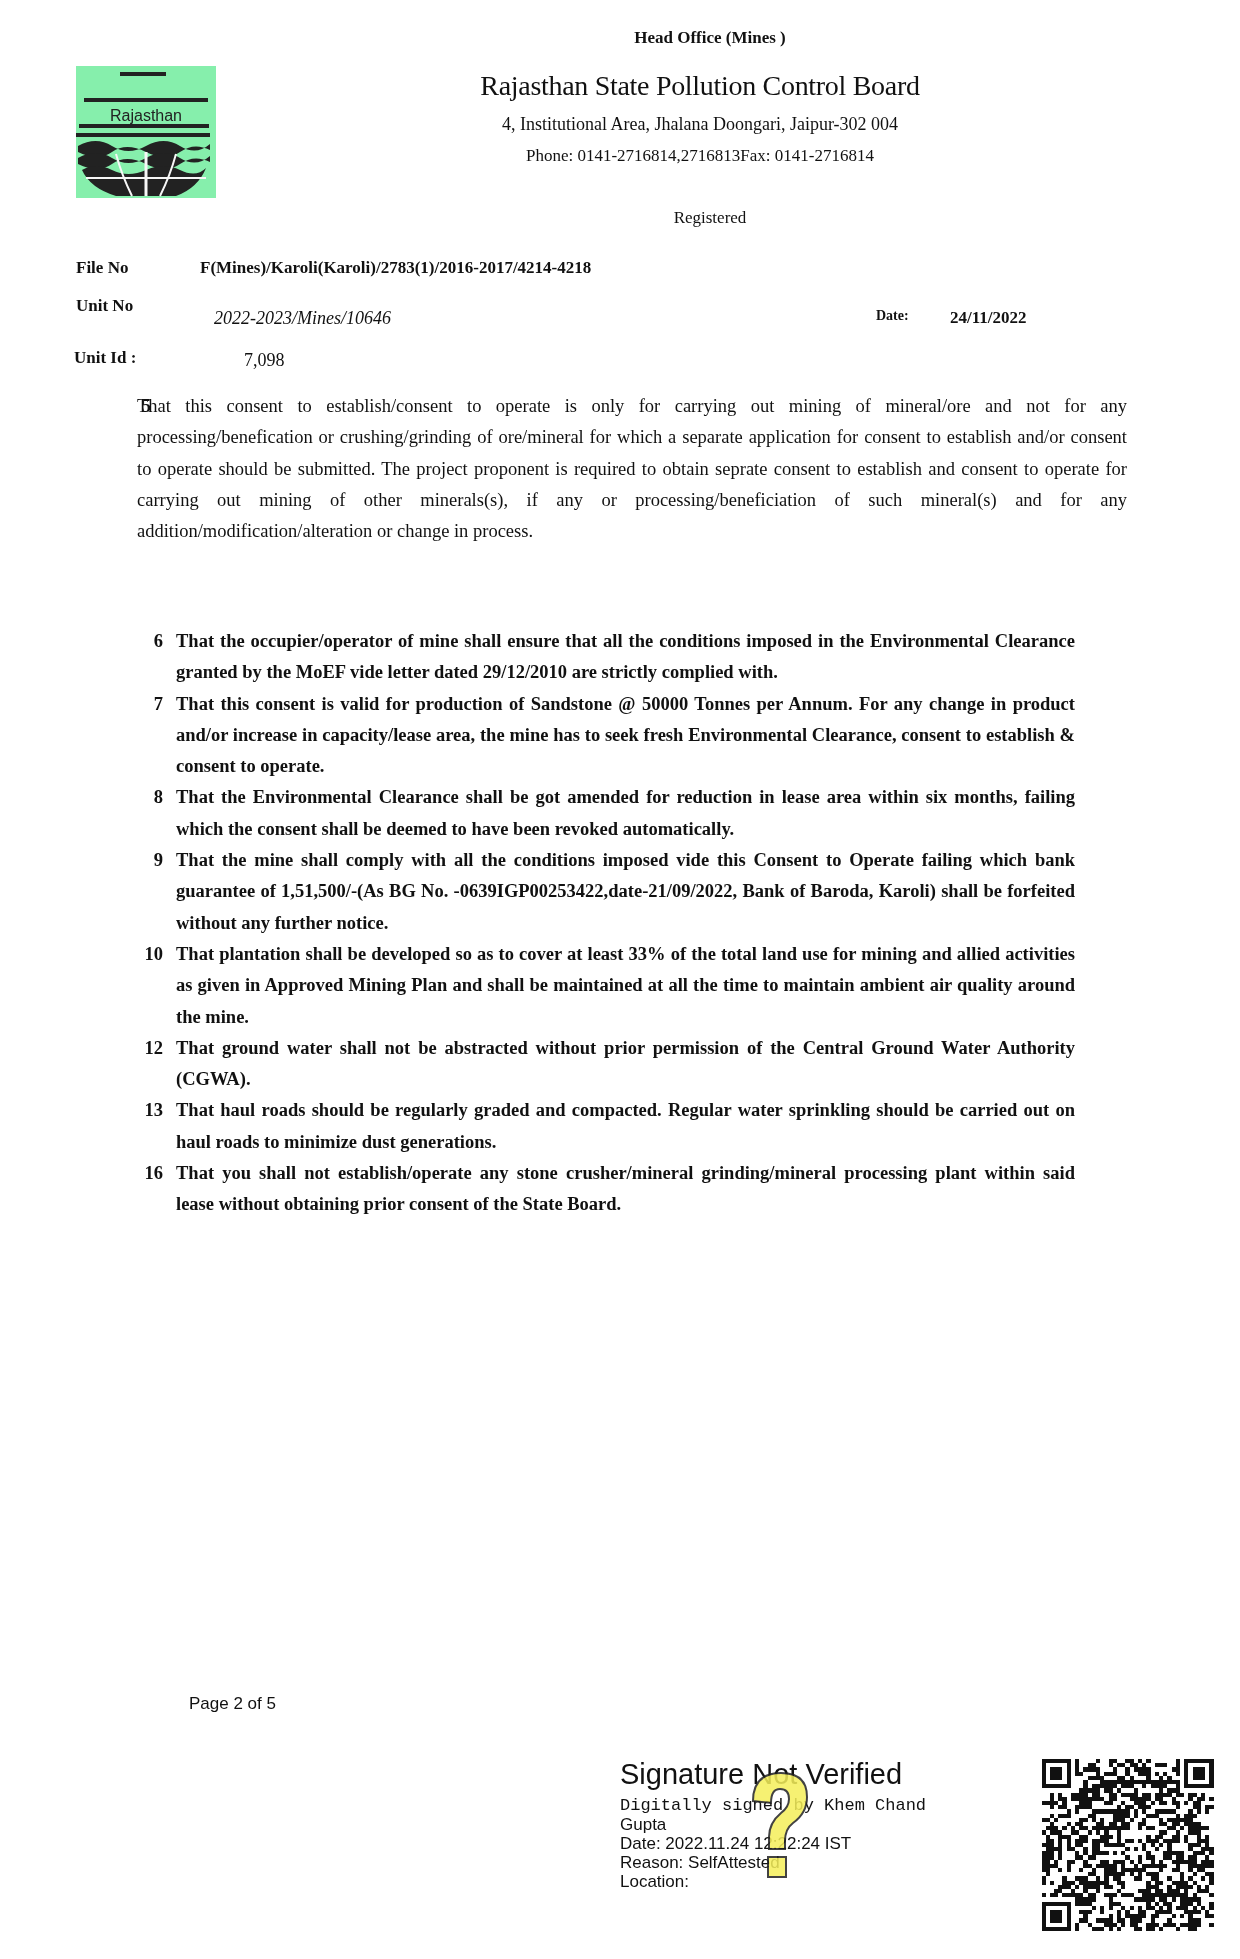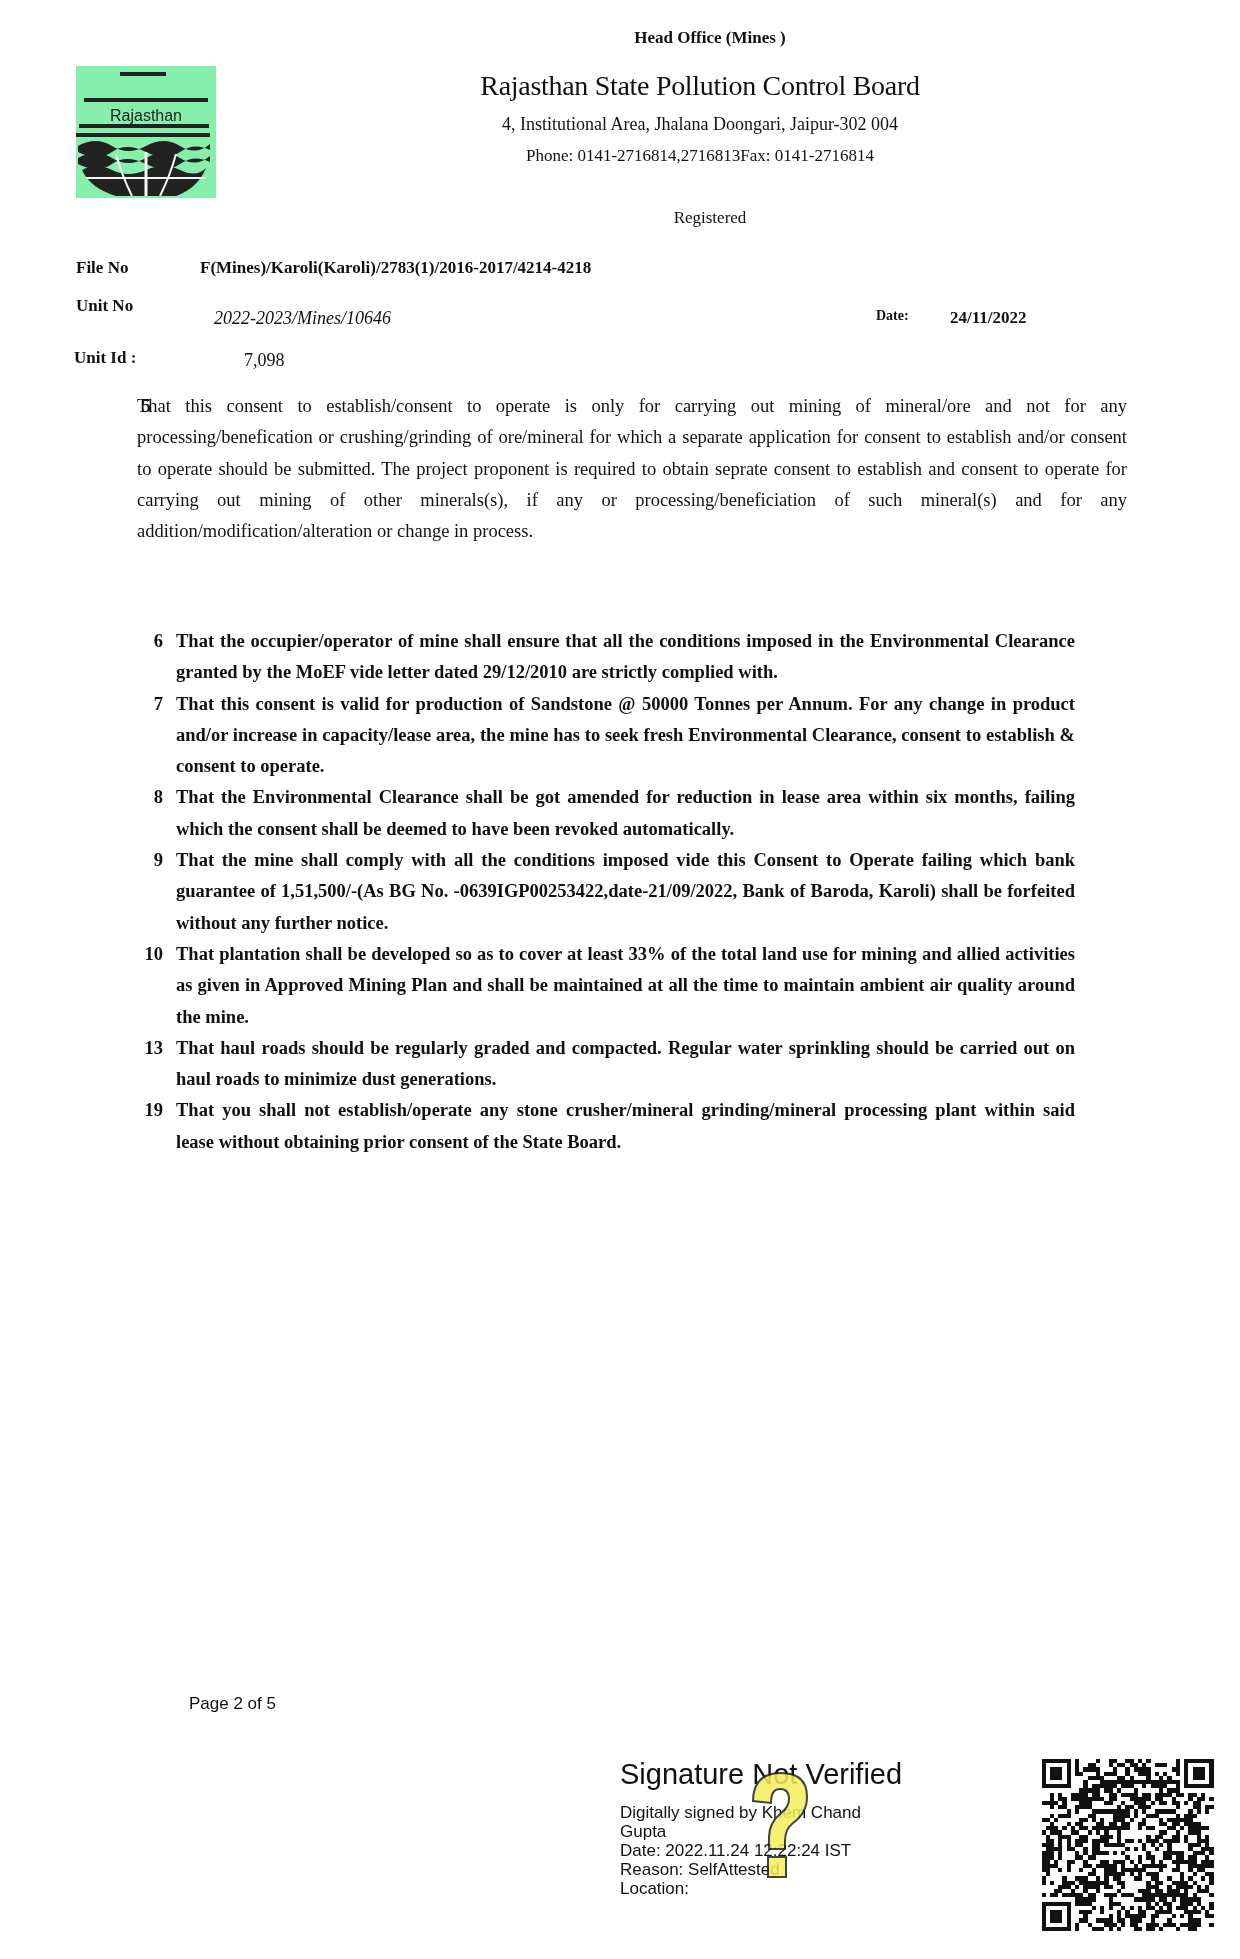--- a/index.html
+++ b/index.html
@@ -116,34 +116,38 @@
   </div>
   <div class="item" style="position:relative;">
     <span class="num">9</span>
     <div class="txt">That the mine shall comply with all the conditions imposed vide this Consent to  Operate failing which bank guarantee of 1,51,500/-(As BG No. -0639IGP00253422,date-21/09/2022, Bank of Baroda, Karoli) shall be forfeited without any further notice.</div>
   </div>
   <div class="item" style="position:relative;">
     <span class="num">10</span>
     <div class="txt">That plantation shall be developed so as to cover at least 33% of the total land use for mining and allied activities as given in Approved Mining Plan and shall be maintained at all the time to maintain ambient air quality around the mine.</div>
   </div>
   <div class="item" style="position:relative;">
+    <span class="num">12</span>
+    <div class="txt">That ground water shall not be abstracted without prior permission of the Central Ground Water Authority (CGWA).</div>
+  </div>
+  <div class="item" style="position:relative;">
     <span class="num">13</span>
     <div class="txt">That haul roads should be regularly graded and compacted. Regular water sprinkling should be carried out on haul roads to minimize dust generations.</div>
   </div>
   <div class="item" style="position:relative;">
-    <span class="num">19</span>
+    <span class="num">16</span>
     <div class="txt">That you shall not establish/operate any stone crusher/mineral grinding/mineral processing plant within said lease without obtaining prior consent of the State Board.</div>
   </div>
 </div>
 
 <div id="page-number" class="abs sans">Page 2 of 5</div>
 
 <div id="sig-block" class="abs sans">
   <div id="sig-title">Signature Not Verified</div>
-  <div class="sig-line" style="margin-top:12px;">Digitally signed by Khem Chand</div>
+  <div class="sig-line" style="margin-top:5px;font-family:Liberation Mono, monospace;">Digitally signed by Khem Chand</div>
   <div class="sig-line">Gupta</div>
   <div class="sig-line">Date: 2022.11.24 12:22:24 IST</div>
   <div class="sig-line">Reason: SelfAttested</div>
   <div class="sig-line">Location:</div>
   <svg id="sig-question" viewBox="0 0 70 120">
     <path d="M10 34 Q10 6 38 6 Q64 6 64 30 Q64 46 50 56 Q42 62 42 74 L42 82 L26 82 L26 70 Q26 56 38 46 Q46 40 46 32 Q46 22 37 22 Q28 22 28 36 Z" fill="#f5ef5a" stroke="#222" stroke-width="2"></path>
     <rect x="25" y="90" width="18" height="20" fill="#f5ef5a" stroke="#222" stroke-width="2"></rect>
   </svg>
 </div>
 

